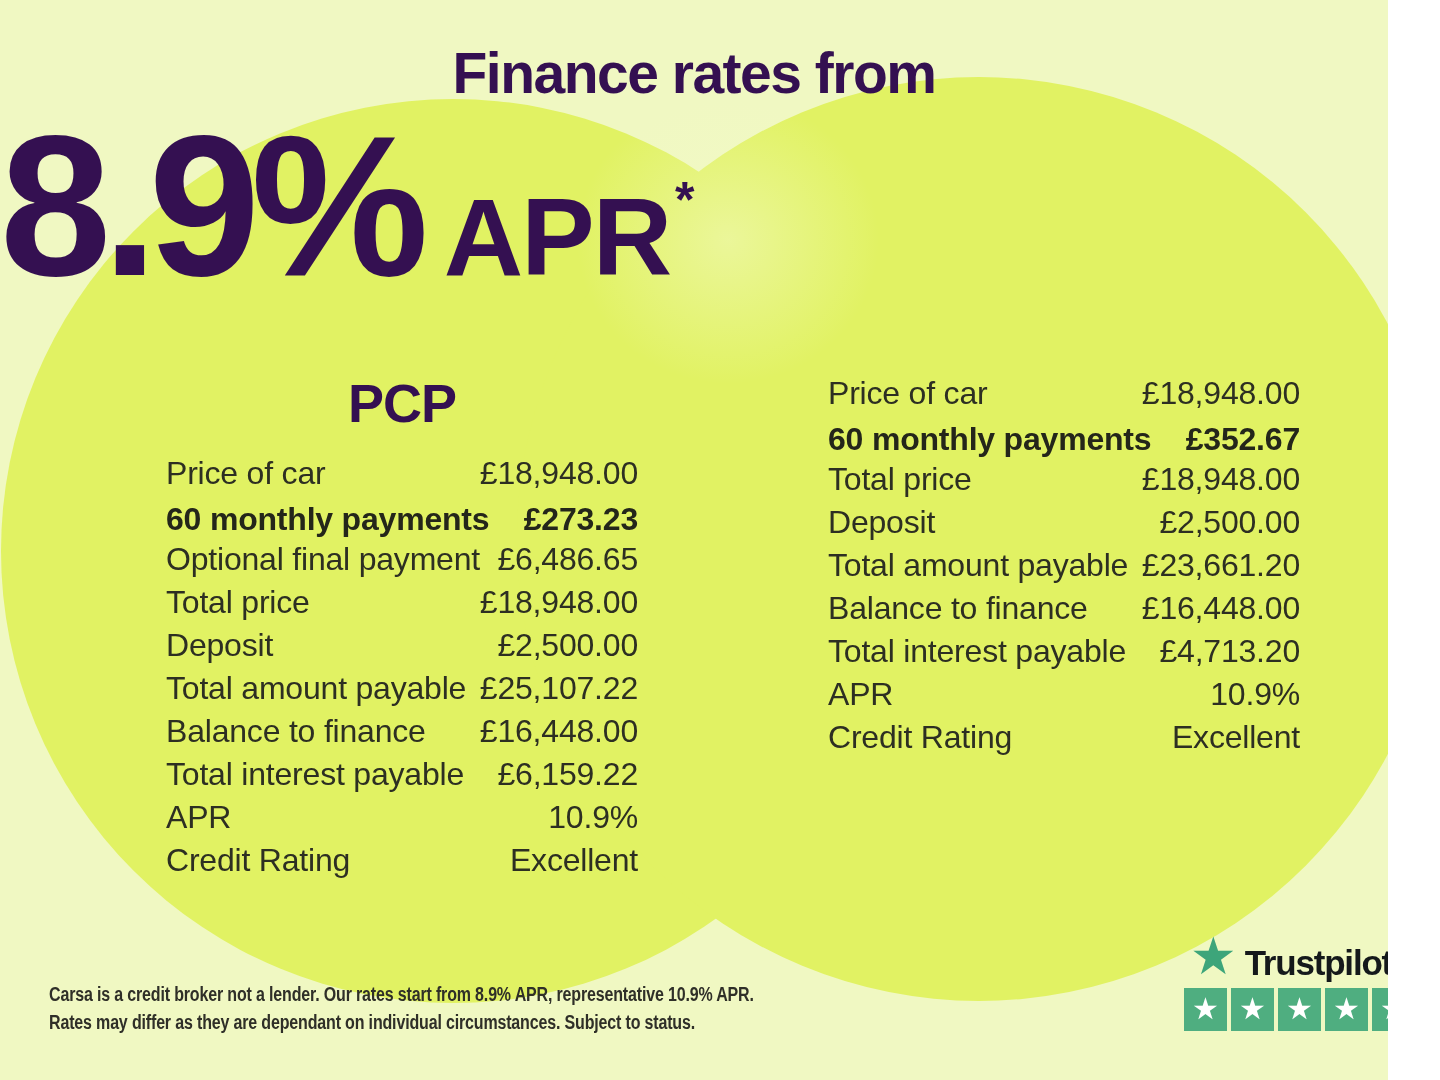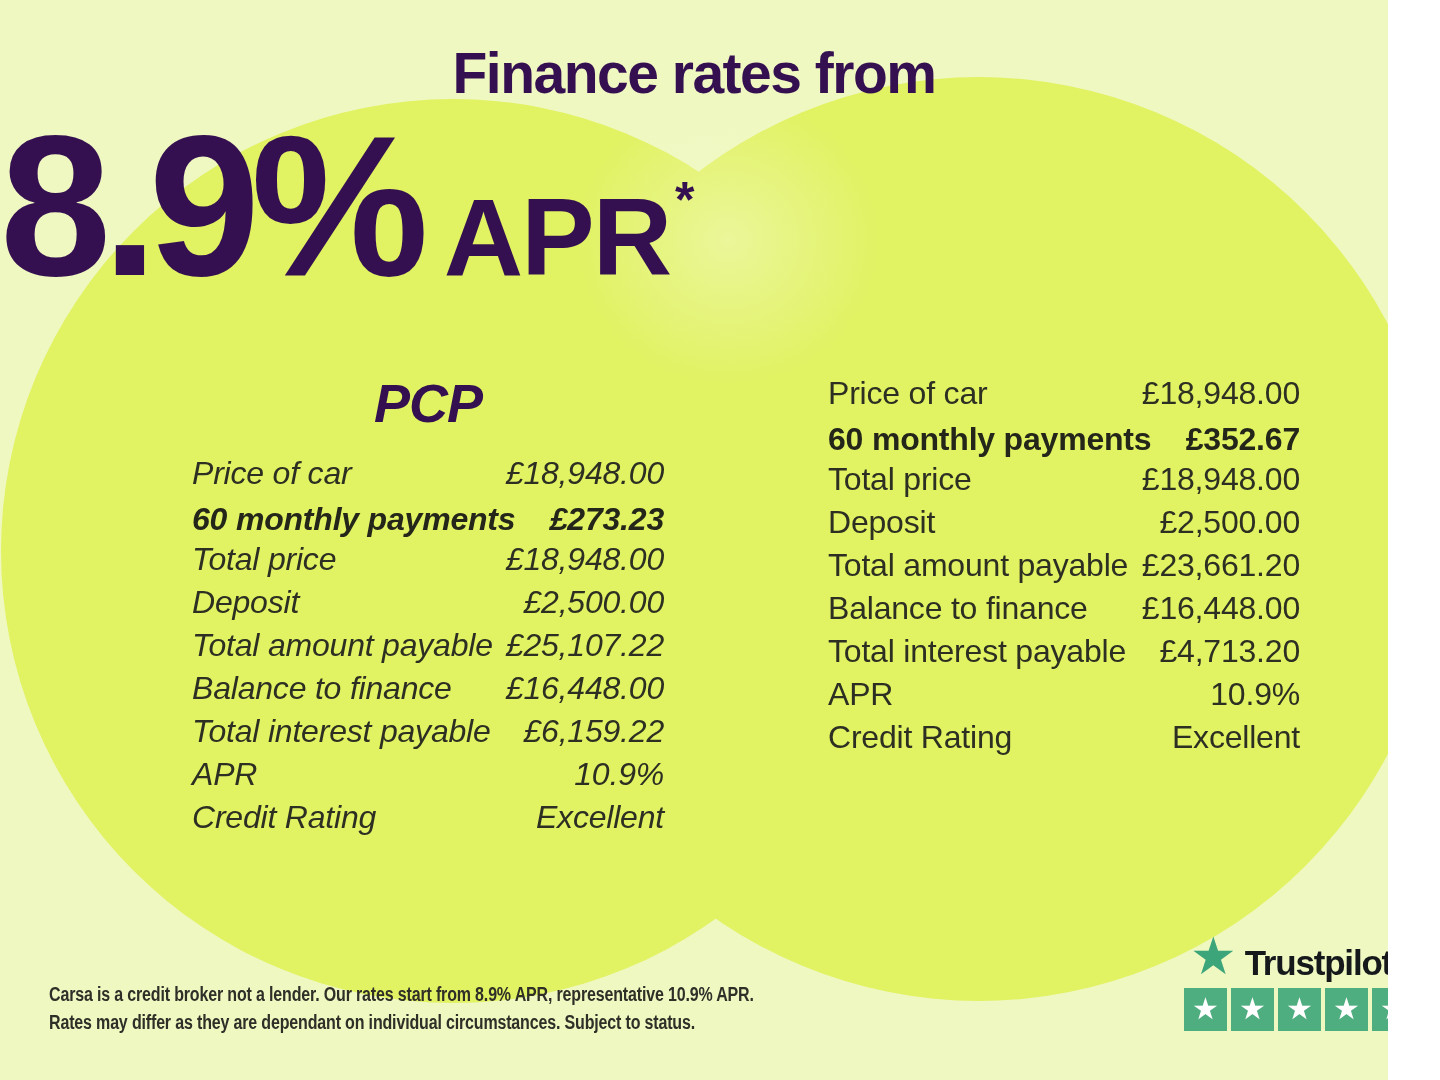--- a/index.html
+++ b/index.html
@@ -39,21 +39,21 @@
   .rate-suffix {
     font-size: 110px; font-weight: bold; line-height: 1;
     margin-left: 24px; letter-spacing: -2px;
   }
   .rate-asterisk {
     display: inline-block; font-size: 50px; font-weight: bold;
     position: relative; top: -58px; margin-left: 5px;
   }
   
   .col { position: absolute; width: 472px; top: 372px; }
-  .col-left { left: 192px; font-style: italic; }
+  .col-left { left: 166px; }
   .col-right { left: 828px; }
   .col-heading {
     margin: 0; height: 80px; text-align: center;
     font-size: 54px; font-weight: bold; color: #341051; letter-spacing: -1px;
   }
   .row {
     height: 43px; display: flex; justify-content: space-between; align-items: center;
     font-size: 32px; color: #2d2f22; letter-spacing: -0.2px;
   }
   .row.bold { font-weight: bold; color: #24261a; align-items: flex-end; }
@@ -99,20 +99,24 @@
     <div>
       <div class="row">
         <span>Price of car</span>
         <span>£18,948.00</span>
       </div>
       <div class="row bold">
         <span>60 monthly payments</span>
         <span>£273.23</span>
       </div>
       <div class="row">
+        <span>Optional final payment</span>
+        <span>£6,486.65</span>
+      </div>
+      <div class="row">
         <span>Total price</span>
         <span>£18,948.00</span>
       </div>
       <div class="row">
         <span>Deposit</span>
         <span>£2,500.00</span>
       </div>
       <div class="row">
         <span>Total amount payable</span>
         <span>£25,107.22</span>

